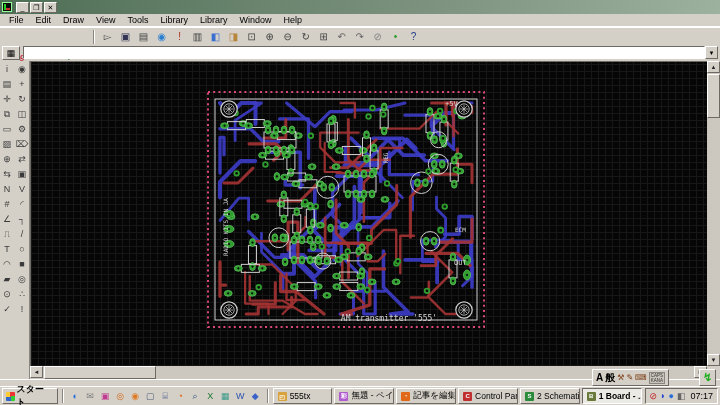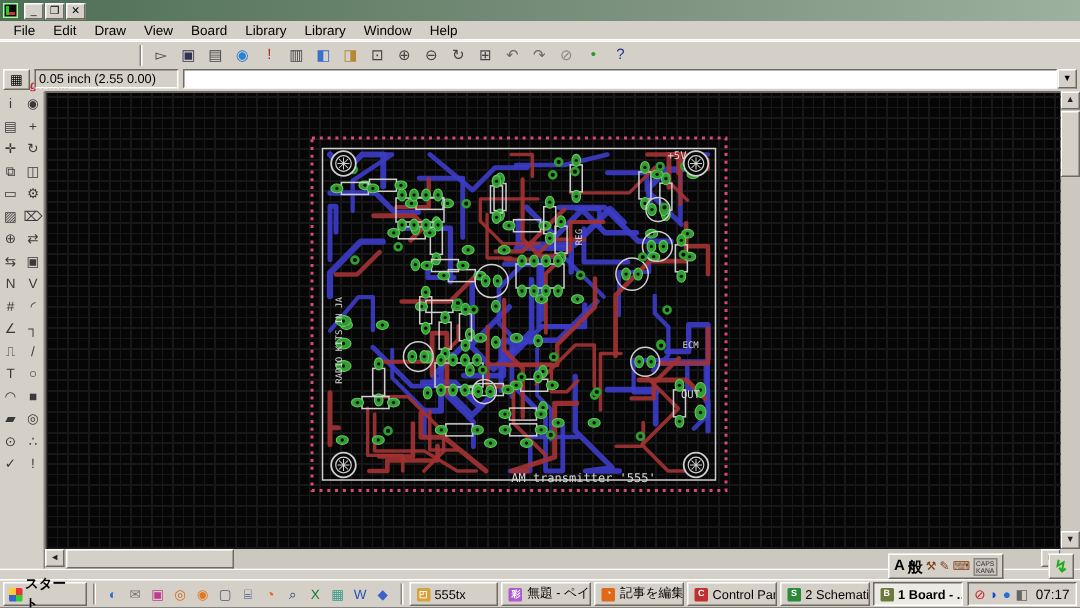--- a/index.html
+++ b/index.html
@@ -99,21 +99,21 @@
   <span class="winbtn raised">❐</span>
   <span class="winbtn raised">✕</span>
 </div>
 
 <div class="menubar">
 
 <span class="menu-item">File</span>
     <span class="menu-item">Edit</span>
     <span class="menu-item">Draw</span>
     <span class="menu-item">View</span>
-    <span class="menu-item">Board</span>
+    <span class="menu-item">Tools</span>
     <span class="menu-item">Library</span>
     <span class="menu-item">Library</span>
     <span class="menu-item">Window</span>
     <span class="menu-item">Help</span>
   </div>
 
 <div class="toolbar1">
   <span class="brand">
     <span class="dl">design link</span>
     <span class="pq">PCB quote</span>
@@ -137,21 +137,20 @@
       <span class="tbtn" style="color: rgb(102, 102, 102);">↶</span>
       <span class="tbtn" style="color: rgb(102, 102, 102);">↷</span>
       <span class="tbtn" style="color: rgb(136, 136, 136);">⊘</span>
       <span class="tbtn" style="color: rgb(42, 154, 42);">•</span>
       <span class="tbtn" style="color: rgb(34, 58, 138);">?</span>
     </span>
 </div>
 
 <div class="toolbar2">
   <span class="gridbtn raised">▦</span>
-  <span class="coordbox">0.05 inch (2.55 0.00)</span>
   <span class="cmdwrap">
     <input class="cmdline" value="" style="">
     <span class="cmddrop raised">▼</span>
   </span>
 </div>
 
 <div class="main">
   <div class="palette">
 
   <span class="ptool">i</span>

